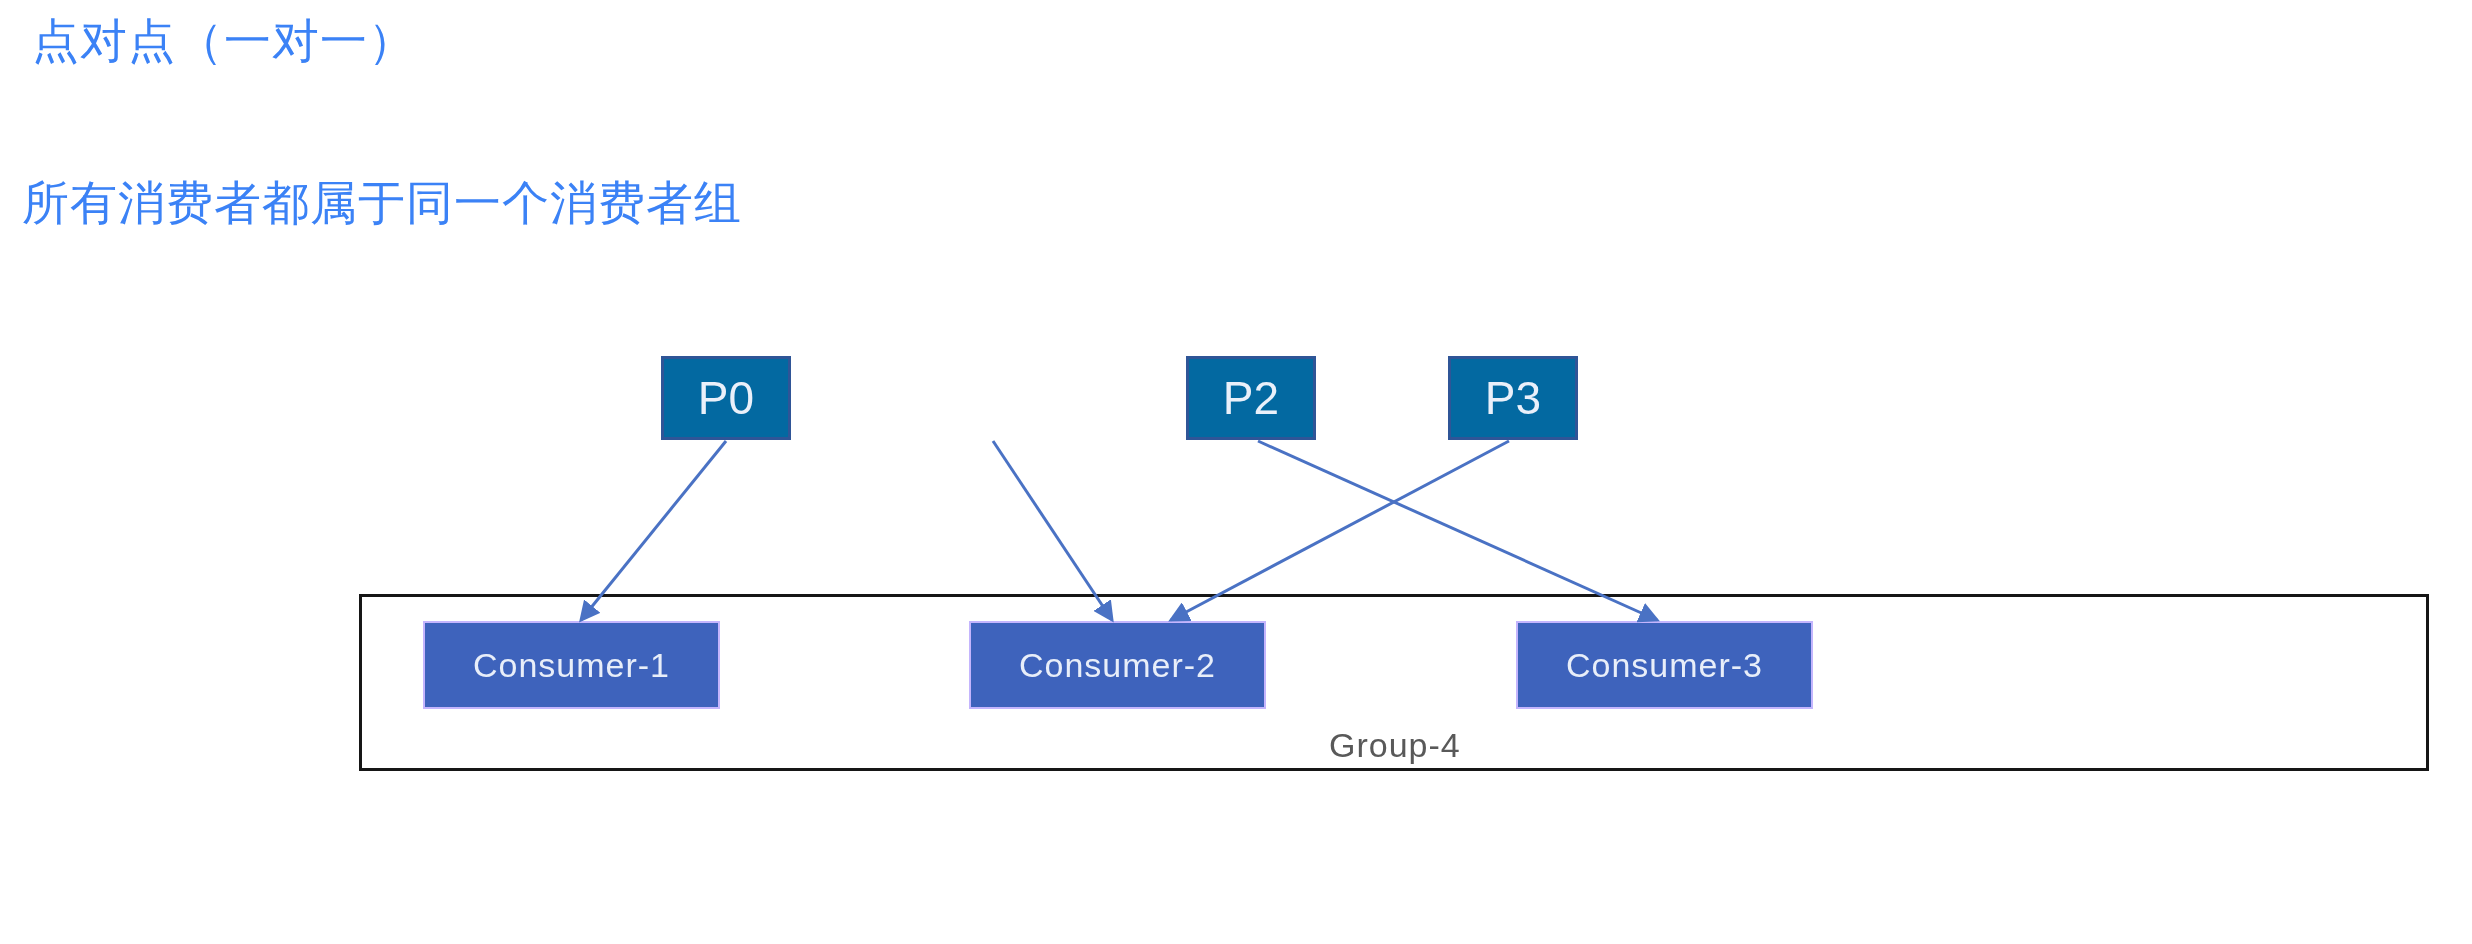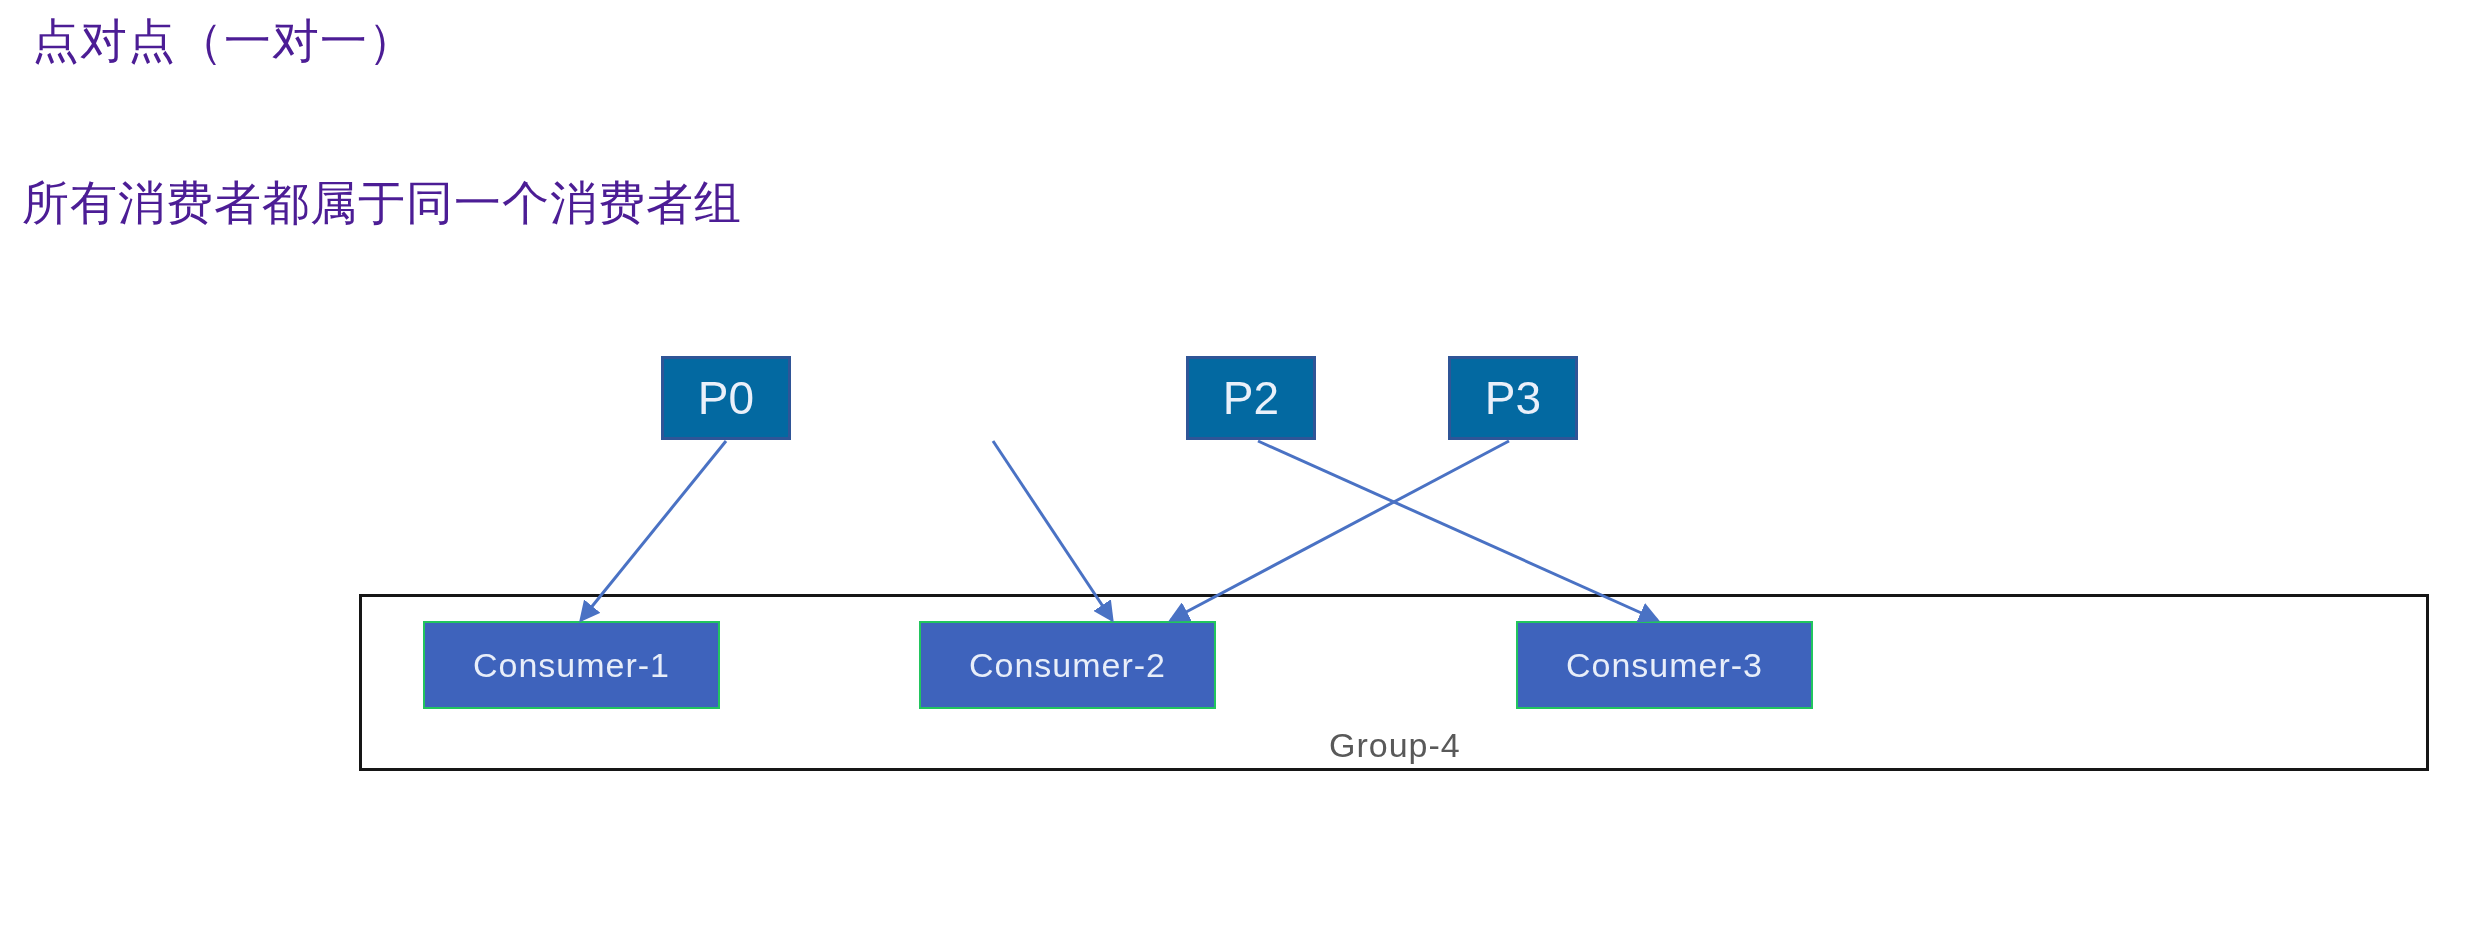--- a/index.html
+++ b/index.html
@@ -10,21 +10,21 @@
   }
   .canvas {
     position: relative;
     width: 2472px;
     height: 944px;
     background: #ffffff;
     overflow: hidden;
   }
   .heading {
     position: absolute;
-    color: #4c1d95;
+    color: #3b82f6;
     font-size: 47px;
     letter-spacing: 1px;
     white-space: nowrap;
   }
   .title { left: 32px; top: 10px; }
   .subtitle { left: 22px; top: 132px; margin-top: 40px; }
 
   .pbox {
     position: absolute;
     top: 356px;
@@ -64,30 +64,30 @@
     white-space: nowrap;
   }
 
   .cbox {
     position: absolute;
     top: 621px;
     width: 297px;
     height: 88px;
     box-sizing: border-box;
     background: #3e63bc;
-    border: 2px solid #22c55e;
+    border: 2px solid #c4b5fd;
     display: flex;
     align-items: center;
     justify-content: center;
     color: #e8eef9;
     font-size: 34px;
     letter-spacing: 1px;
   }
   .c1 { left: 423px; }
-  .c2 { left: 919px; }
+  .c2 { left: 969px; }
   .c3 { left: 1516px; }
 
   .arrows-layer {
     position: absolute;
     left: 0;
     top: 0;
     width: 2472px;
     height: 944px;
     pointer-events: none;
     z-index: 5;

